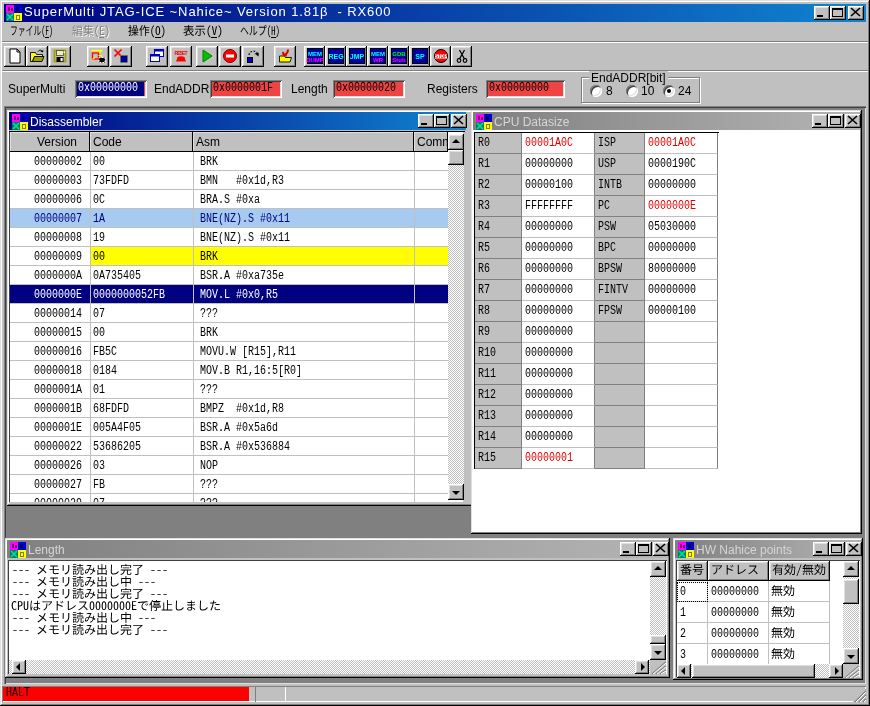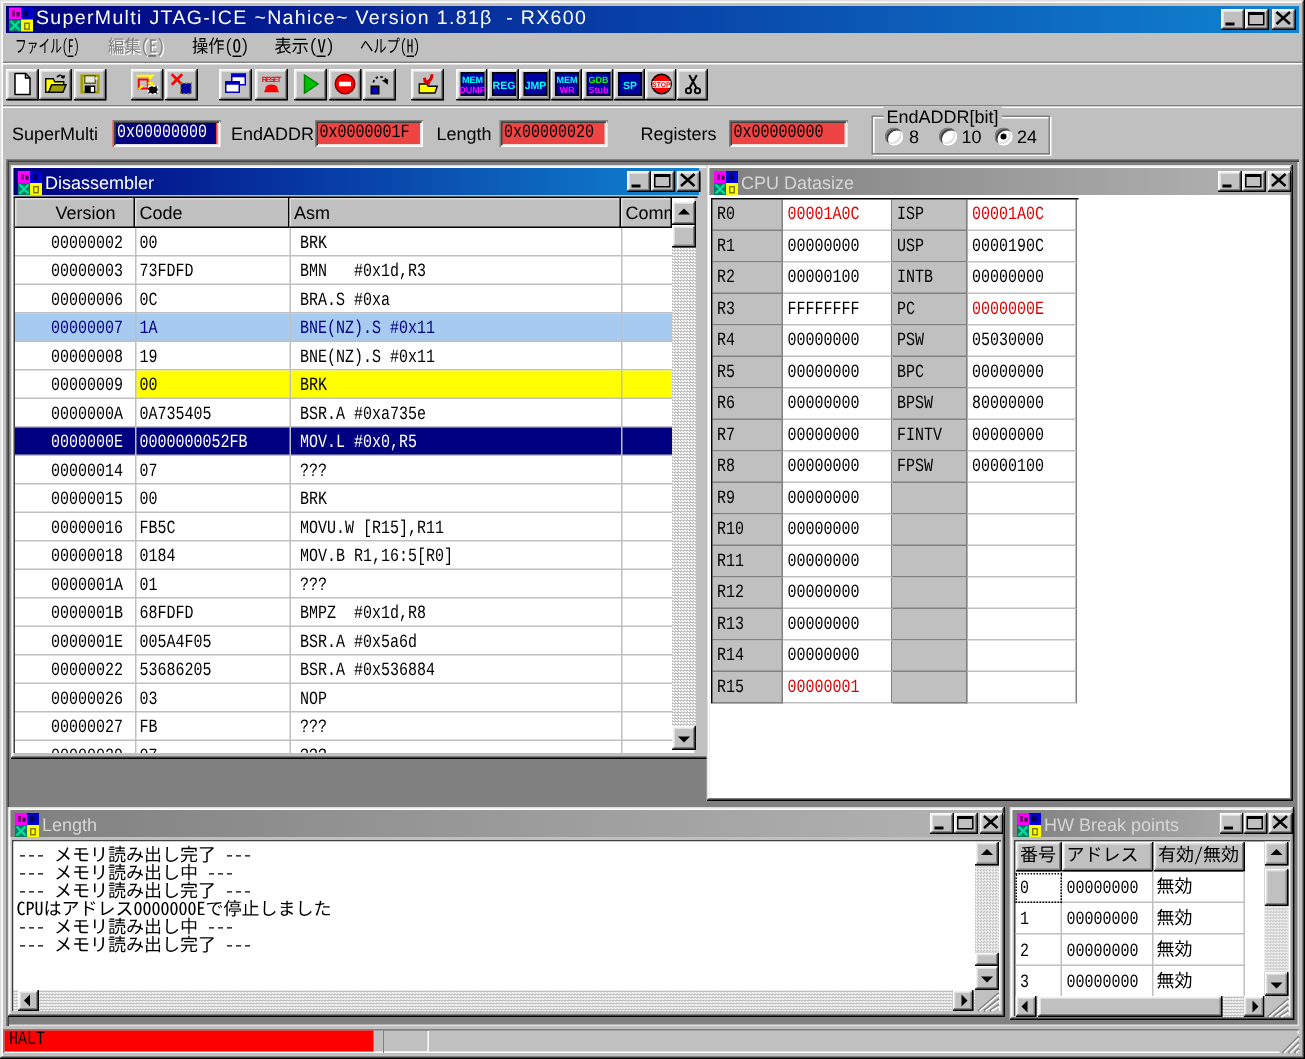--- a/index.html
+++ b/index.html
@@ -627,21 +627,21 @@
       <rect x="8" y="0" width="8" height="8" fill="#0000d0"></rect>
 <rect x="0" y="8" width="8" height="8" fill="#008060"></rect>
       <rect x="8" y="8" width="8" height="8" fill="#ffff00"></rect>
 <rect x="2" y="2" width="2" height="4" fill="#800080"></rect>
       <rect x="5" y="3" width="2" height="3" fill="#400040"></rect>
 <rect x="10" y="2" width="3" height="4" fill="#000060"></rect>
       <path d="M1 9 L7 15 M7 9 L1 15" stroke="#00e0a0" stroke-width="1.5" fill="none"></path>
 <rect x="10" y="10" width="4" height="5" fill="#808000"></rect>
       <rect x="11" y="11" width="2" height="3" fill="#ffff00"></rect>
 </svg>
-    <div class="ab ttxti" style="left:23px;top:3px">HW Break points</div>
+    <div class="ab ttxti" style="left:23px;top:3px">HW Nahice points</div>
     <div class="ab btn" style="left:140px;top:4px;width:16px;height:14px;">
       <div class="ab" style="left:3px;top:9px;width:6px;height:2px;background:#000"></div>
     </div>
     <div class="ab btn" style="left:156px;top:4px;width:16px;height:14px;">
       <div class="ab" style="left:2px;top:2px;width:11px;height:9px;border:1px solid #000;border-top:2px solid #000"></div>
     </div>
     <div class="ab btn" style="left:173px;top:4px;width:16px;height:14px;">
       <svg class="ab" style="left:3px;top:2px" width="10" height="9">
         <path d="M0 0 L9 8 M9 0 L0 8" stroke="#000" stroke-width="1.6"></path>
       </svg>

